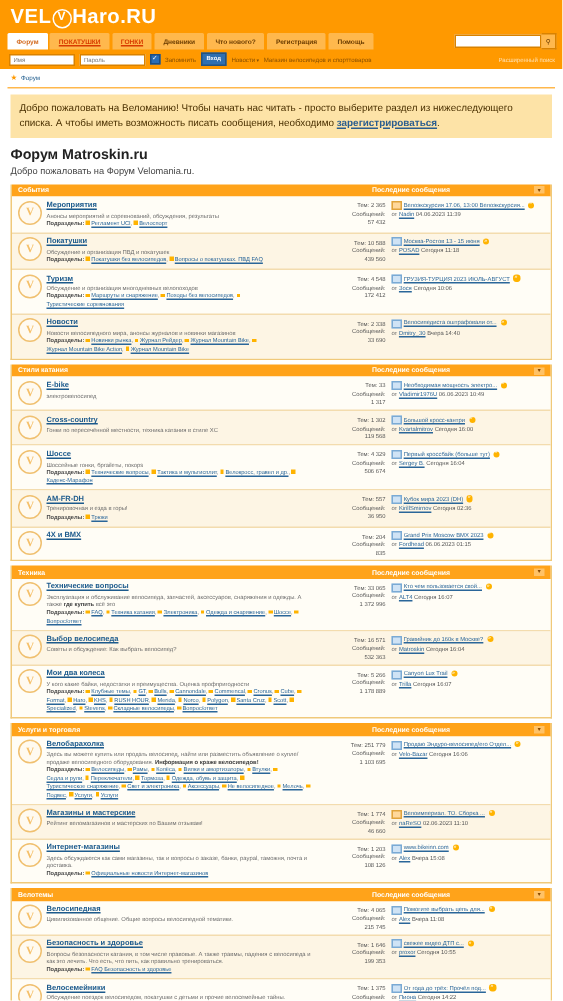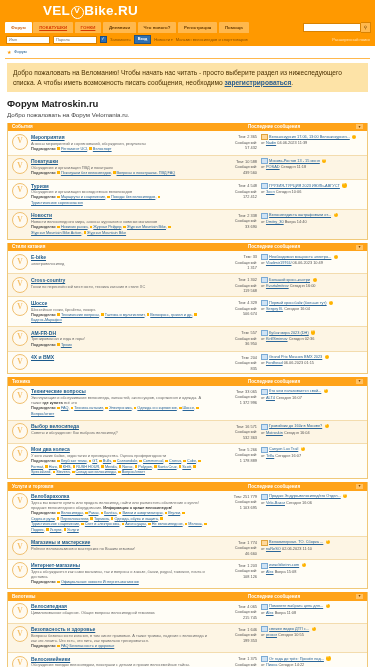--- a/index.html
+++ b/index.html
@@ -10,21 +10,21 @@
     font-family:"Liberation Sans","DejaVu Sans",sans-serif;
     font-size:4.2px;line-height:1.25;color:#333333;
     -webkit-font-smoothing:antialiased;
   }
   a{color:#1c5a8c;text-decoration:underline;}
 
   
   .header{background:#ff9900;padding:0;}
   .logo-bar{height:22px;display:flex;align-items:center;padding-left:7px;}
   .logo{font-size:13.5px;font-weight:bold;color:#ffffff;letter-spacing:.3px;
-        font-family:"Liberation Sans",sans-serif;display:flex;align-items:center;margin-left:36px;}
+        font-family:"Liberation Sans",sans-serif;display:flex;align-items:center;}
   .logo .vmark{display:inline-block;width:11px;height:11px;border:1.4px solid #fff;
         border-radius:50%;margin:0 .5px;position:relative;top:1px;}
   .logo .vmark:after{content:"V";position:absolute;left:0;right:0;top:-1.5px;
         font-size:8px;text-align:center;color:#fff;line-height:11px;}
 
   
   .nav1{display:flex;align-items:center;height:11px;padding-left:5px;gap:0;}
   .tab{
     font-size:4.4px;font-weight:bold;padding:2.3px 6px;color:#6b3c00;
     background:#ffb84d;margin-right:1.5px;border-radius:1px 1px 0 0;white-space:nowrap;
@@ -118,21 +118,21 @@
 </style>
 </head>
 <body>
 
 <div class="header">
 
   <div class="logo-bar">
     <div class="logo">
       <span>VEL</span>
         <span class="vmark"></span>
-        <span>Bike.RU</span>
+        <span>Haro.RU</span>
     </div>
   </div>
 
   <div class="nav1">
     <div class="tab sel">Форум</div>
     <div class="tab hot">ПОКАТУШКИ</div>
     <div class="tab hot">ГОНКИ</div>
     <div class="tab">Дневники</div>
     <div class="tab">Что нового?</div>
     <div class="tab">Регистрация</div>

